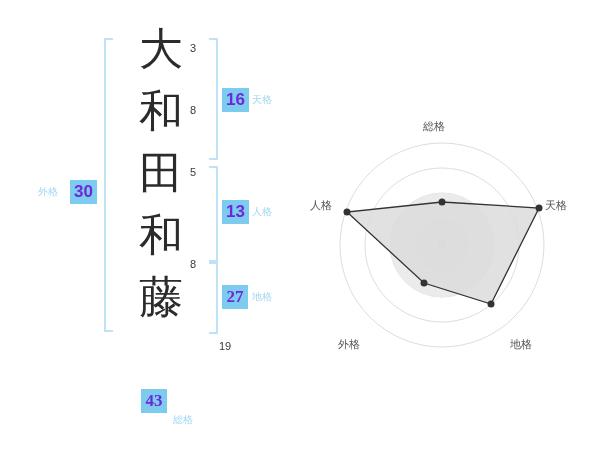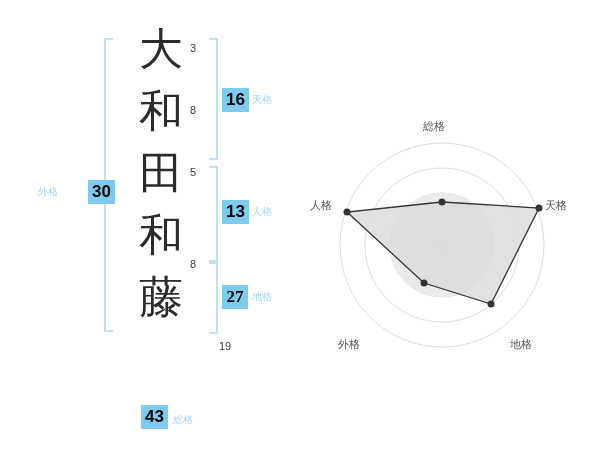--- a/index.html
+++ b/index.html
@@ -45,21 +45,21 @@
     position: absolute;
     font-size: 11px;
     color: #3a3a3a;
     font-family: "Liberation Sans", sans-serif;
   }
 
   
   .chip {
     position: absolute;
     background: #7ecbf0;
-    color: #000000;
+    color: #6d28d9;
     font-size: 17px;
     font-weight: bold;
     line-height: 24px;
     height: 24px;
     min-width: 26px;
     padding: 0 4px;
     text-align: center;
     box-sizing: border-box;
     font-family: "Liberation Sans", sans-serif;
   }
@@ -149,23 +149,23 @@
   <div class="chip" style="left:222px; top:88px;">16</div>
   <div class="chip-label" style="left:252px; top:88px;">天格</div>
 
   <div class="chip" style="left:222px; top:200px;">13</div>
   <div class="chip-label" style="left:252px; top:200px;">人格</div>
 
   <div class="chip" style="left:222px; top:285px;font-family:Liberation Serif, serif;">27</div>
   <div class="chip-label" style="left:252px; top:285px;">地格</div>
 
   <div class="chip-label" style="left:38px; top:180px;">外格</div>
-  <div class="chip" style="left:88px; top:180px;">30</div>
+  <div class="chip" style="left:70px; top:180px;">30</div>
 
-  <div class="chip" style="left:141px; top:405px;">43</div>
+  <div class="chip" style="left:141px; top:389px;font-family:Liberation Serif, serif;">43</div>
   <div class="chip-label" style="left:173px; top:408px;">総格</div>
 
   <div class="radar-wrap">
     <svg width="265" height="270" viewBox="0 0 265 270">
 
       <circle cx="132" cy="140" r="102" fill="none" stroke="#dddddd" stroke-width="1"></circle>
       <circle cx="132" cy="140" r="77" fill="none" stroke="#dddddd" stroke-width="1"></circle>
       <circle cx="132" cy="140" r="52" fill="none" stroke="#dddddd" stroke-width="1"></circle>
       <circle cx="132" cy="140" r="27" fill="none" stroke="#dddddd" stroke-width="1"></circle>
 

